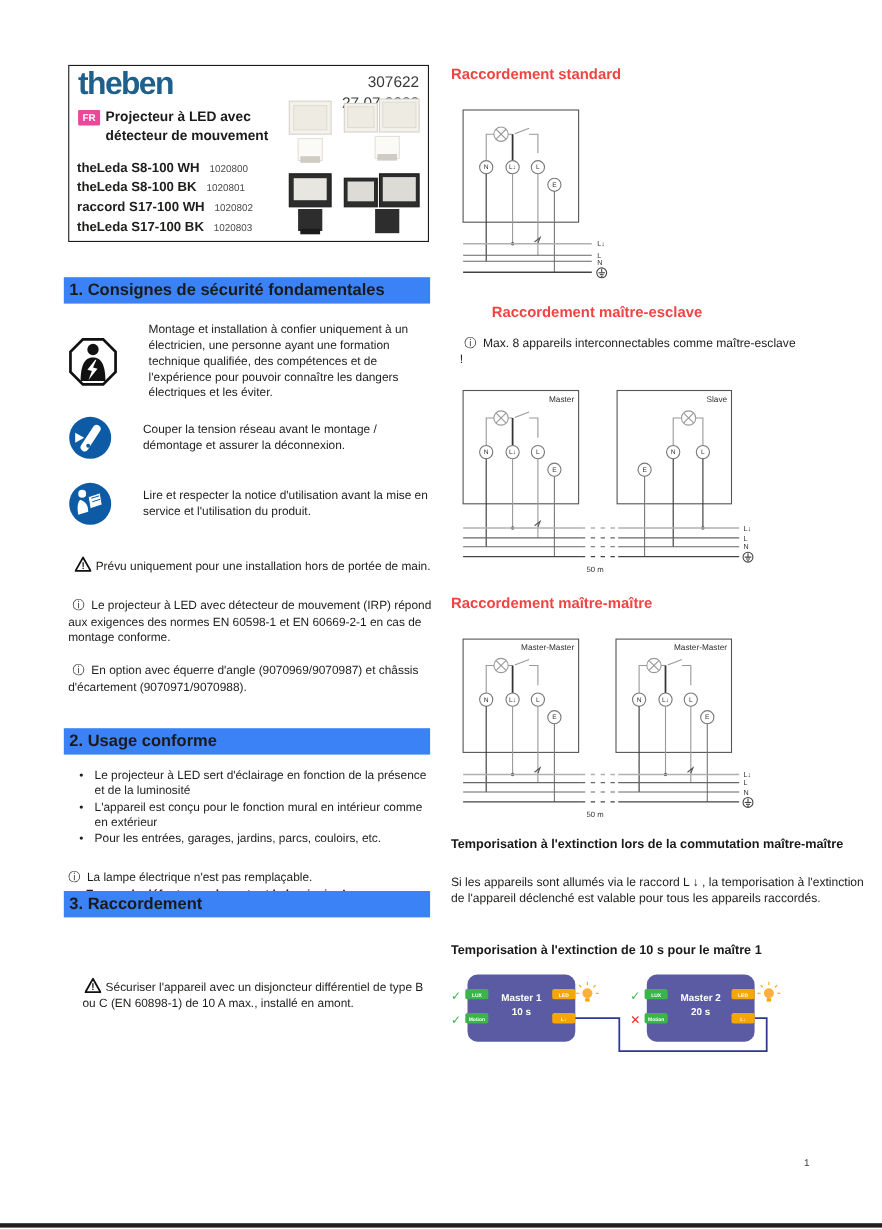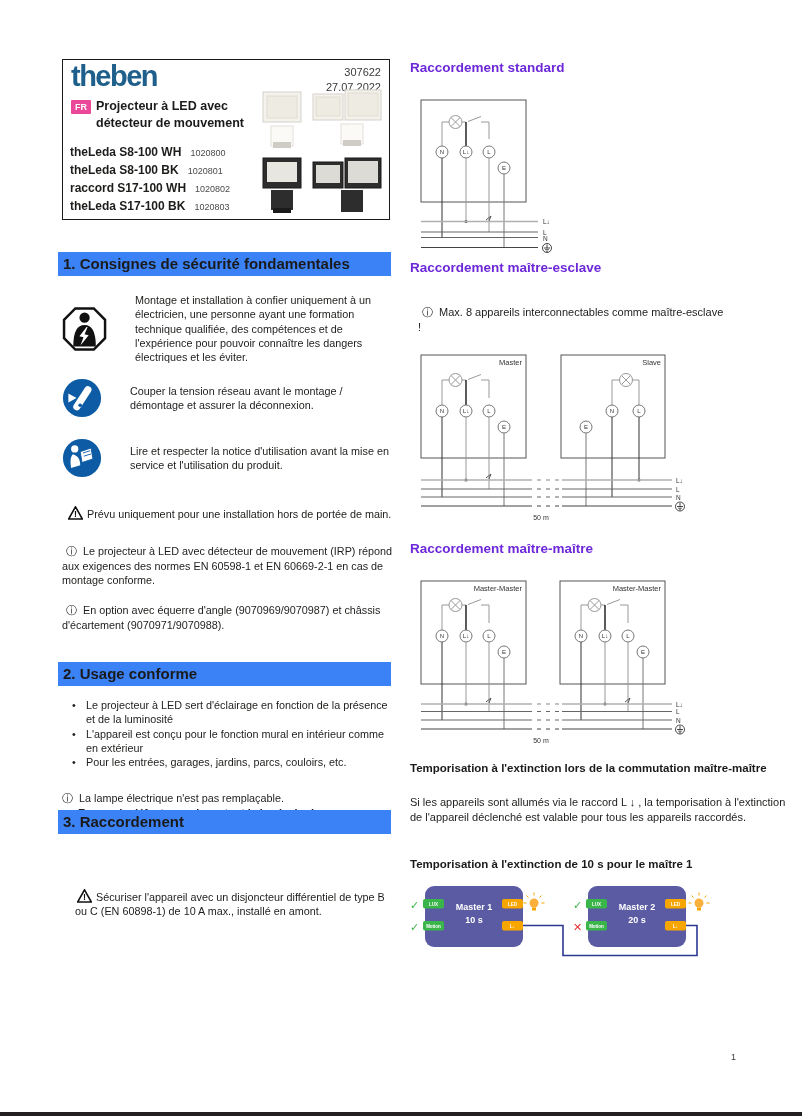--- a/index.html
+++ b/index.html
@@ -6,40 +6,40 @@
   .page{
     position:relative;width:802px;height:1118px;margin:0 auto;
     background:#ffffff;overflow:hidden;
     font-family:"Liberation Sans","DejaVu Sans",sans-serif;
     color:#1d1d1b;
   }
   .abs{position:absolute;}
   
   .header-box{left:62px;top:59px;width:328px;height:161px;border:1.6px solid #1a1a1a;box-sizing:border-box;}
   .brand{position:absolute;left:8px;top:0px;font-size:29px;font-weight:bold;letter-spacing:-1.5px;color:#1f5f8b;}
-  .docmeta{position:absolute;right:8px;top:5px;font-size:11px;line-height:1.35;color:#3a3a3a;text-align:right;}
+  .docmeta{position:absolute;right:8px;top:5px;font-size:14px;line-height:1.35;color:#3a3a3a;text-align:right;}
   .lang-badge{position:absolute;left:8px;top:40px;background:#ec4899;color:#fff;font-size:9px;font-weight:bold;padding:2px 4px;border-radius:1px;}
   .hdr-title{position:absolute;left:33px;top:38px;font-size:12.5px;font-weight:bold;line-height:1.35;color:#1a1a1a;}
   .products{position:absolute;left:7px;top:84px;font-size:12px;line-height:17px;}
   .products .num{font-size:9px;color:#4a4a4a;margin-left:9px;font-weight:normal;}
   .products .pname{font-weight:bold;}
   .prod-img{position:absolute;right:2px;top:22px;}
   
   .secbar{left:58px;width:333px;height:24px;background:#3b82f6;font-size:15px;font-weight:bold;color:#1a1a1a;line-height:24px;padding-left:5px;box-sizing:border-box;}
   
   .body-txt{font-size:10.8px;line-height:1.32;color:#1d1d1b;}
   .safety-row{left:62px;width:330px;display:flex;gap:28px;align-items:center;}
   .safety-row .txt{width:262px;}
   .info-icon{font-size:11px;margin:0 6px 0 4px;}
   .warn-inline{vertical-align:-2px;margin:0 4px 0 2px;}
   .bullets{left:72px;width:322px;}
   .bullets .b-row{display:flex;gap:6px;}
   .bullets .b-dot{width:8px;flex:none;}
   
-  .r-head{left:410px;font-size:13.5px;font-weight:bold;color:#6d28d9;}
+  .r-head{left:410px;font-size:13.5px;font-weight:bold;color:#ef4444;}
   .r-subhead{left:410px;width:390px;font-size:11.5px;font-weight:bold;line-height:1.3;color:#1a1a1a;}
   .r-txt{left:410px;width:388px;font-size:11px;line-height:1.33;}
   
   svg text{font-family:"Liberation Sans","DejaVu Sans",sans-serif;}
   .diag-title{font-size:7.5px;fill:#333;}
   .term-lbl{font-size:6px;fill:#333;}
   .bus-lbl{font-size:6.5px;fill:#333;}
   .dist-lbl{font-size:7px;fill:#333;}
   
   .page-num{left:731px;top:1052px;font-size:9px;color:#3a3a3a;}
@@ -224,21 +224,21 @@
     <text class="bus-lbl" x="133" y="156">N</text>
     <g stroke="#444" fill="none">
       <circle cx="137" cy="163" r="4.5"></circle>
         <line x1="137" y1="159.5" x2="137" y2="163"></line>
       <line x1="134" y1="163" x2="140" y2="163"></line>
         <line x1="135.2" y1="164.7" x2="138.8" y2="164.7"></line>
         <line x1="136.2" y1="166.3" x2="137.8" y2="166.3"></line>
     </g>
   </svg>
 
-  <div class="abs r-head" style="top:260px;">Raccordement maître-esclave</div>
+  <div class="abs r-head" style="top:276px;margin-left:37px;">Raccordement maître-esclave</div>
   <div class="abs r-txt" style="left:418px;top:305px;width:310px;">
     <span class="info-icon">ⓘ</span><span>Max. 8 appareils interconnectables comme maître-esclave !</span>
   </div>
 
   <svg class="abs" style="left:410px;top:350px;" width="290" height="178" viewBox="0 0 290 178">
     <rect x="11" y="5" width="105" height="103" fill="none" stroke="#555"></rect>
     <text class="diag-title" x="112" y="15" text-anchor="end">Master</text>
     <g stroke="#999" fill="none">
       <polyline points="32,55 32,30 39,30"></polyline>
       <circle cx="45.5" cy="30" r="6.5"></circle>

